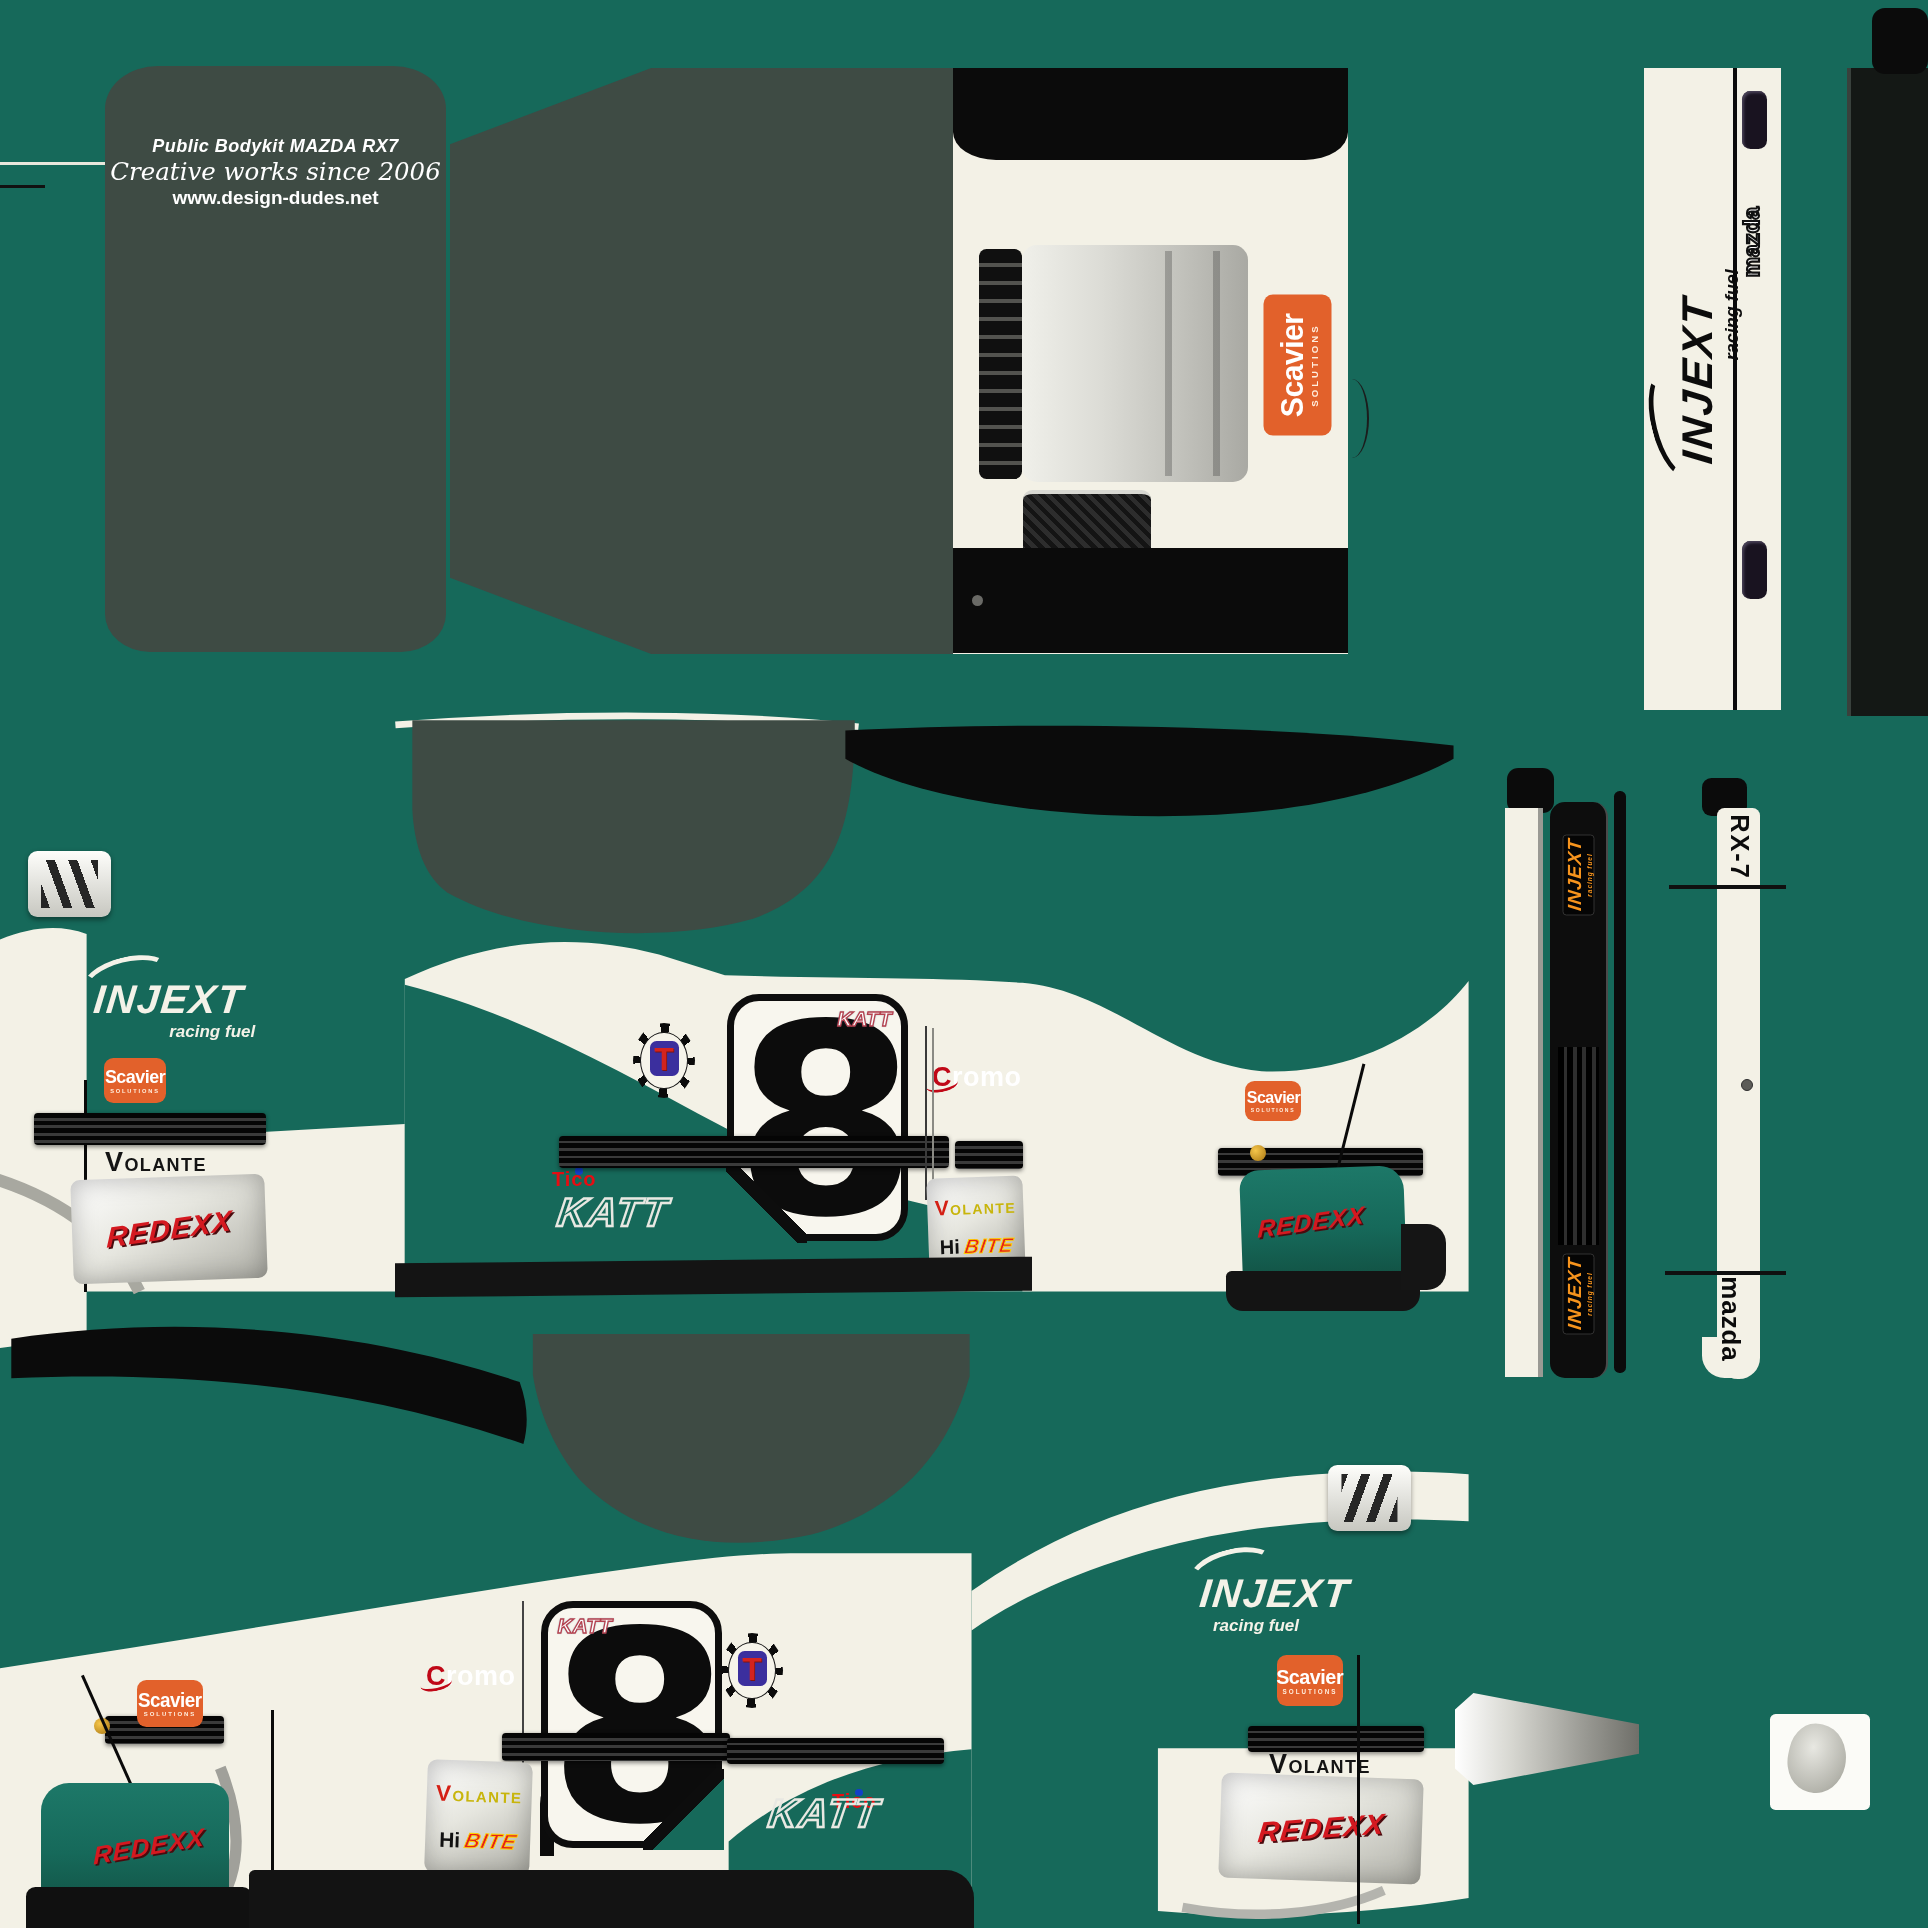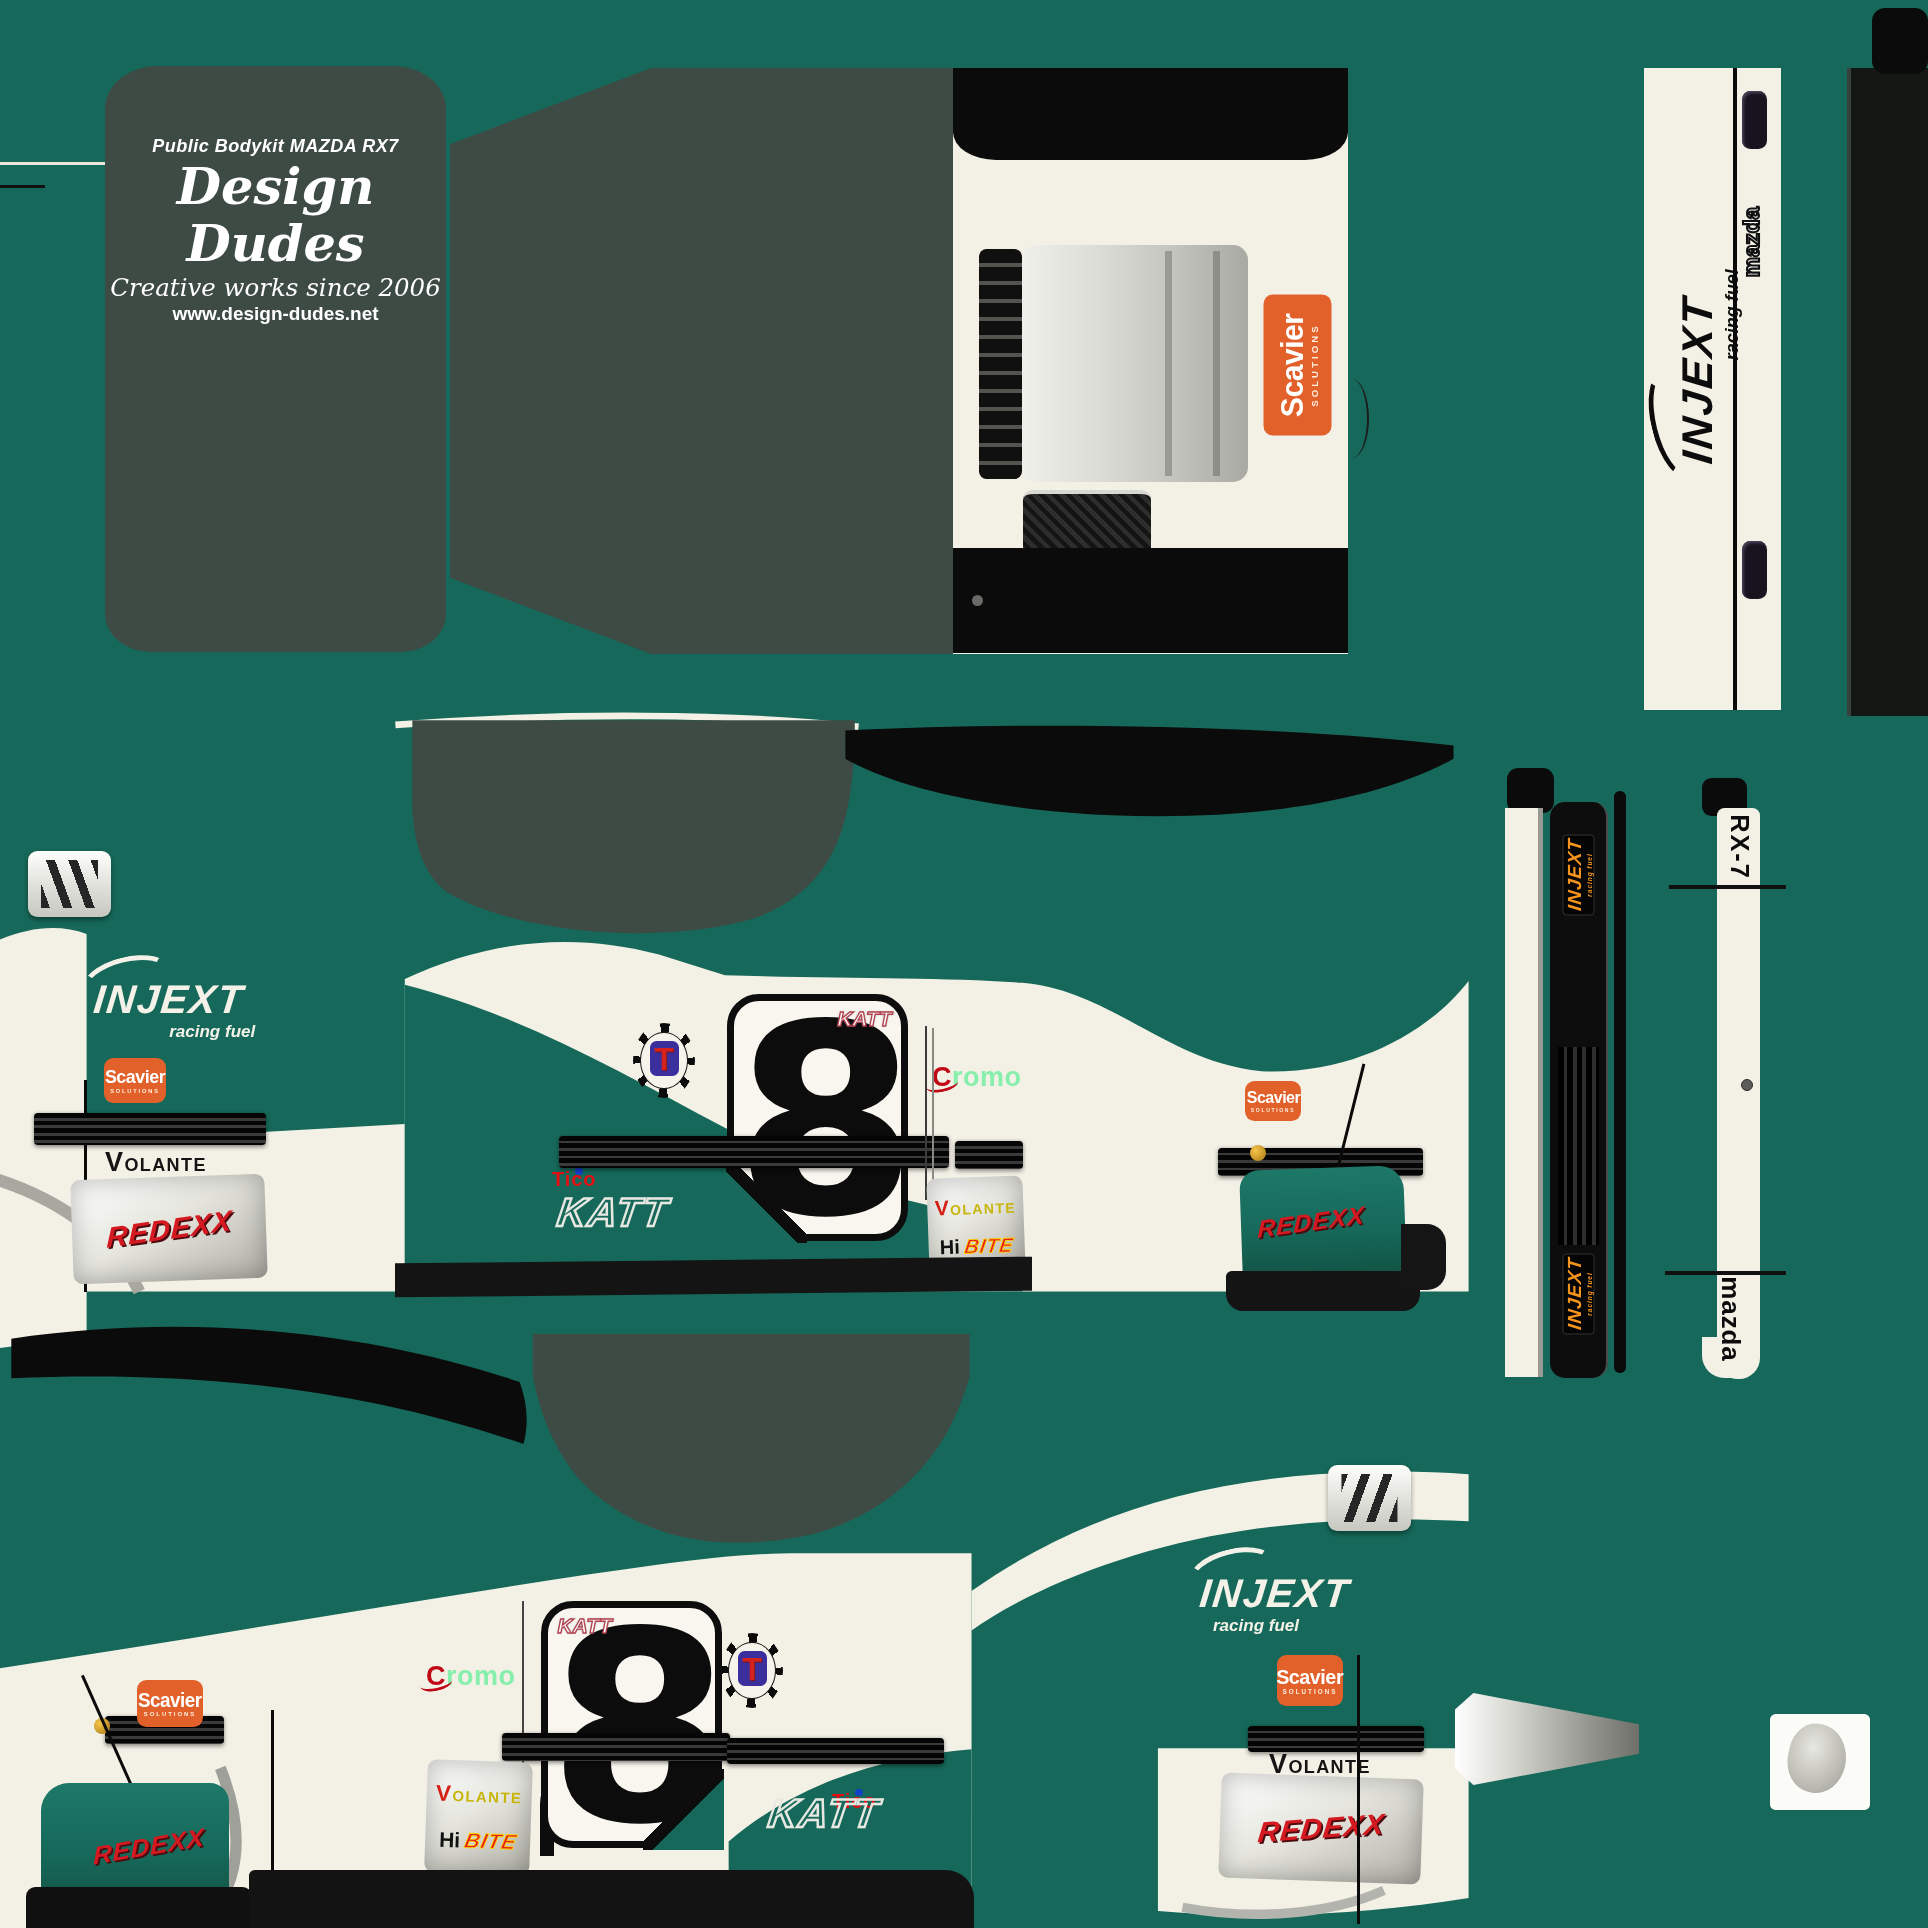--- a/index.html
+++ b/index.html
@@ -69,21 +69,21 @@
              background:linear-gradient(-45deg,#16695A 0 44%,#0d0d0d 44% 55%,transparent 55%);}
 
   
   .redexx{font-style:italic;font-weight:900;color:#D41920;letter-spacing:0.9px;
           text-shadow:1.9px 1.9px 0 #4a0a0e;transform:skewX(-10deg) rotate(-6deg);}
   .gradbox{background:linear-gradient(150deg,#ffffff 0%,#e6e6df 45%,#b0b0a8 100%);
            border-radius:9.4px;box-shadow:inset 0 0 26px rgba(0,0,0,.28);
            display:flex;align-items:center;justify-content:center;}
   .katt-outline{font-style:italic;font-weight:900;color:transparent;
                 -webkit-text-stroke:2.4px #E8E8E2;transform:skewX(-8deg);letter-spacing:1.9px;}
-  .cromo{font-weight:bold;color:#86efac;letter-spacing:0.5px;}
+  .cromo{font-weight:bold;color:#ffffff;letter-spacing:0.5px;}
   .cromo::first-letter{color:#C00817;font-weight:900;}
   .cromo-swoosh{position:absolute;width:32px;height:15px;border-bottom:3.8px solid #C00817;
                 border-radius:50%;transform:rotate(-12deg);left:-5.6px;top:15px;}
   .volante{font-weight:900;letter-spacing:1.4px;color:#141414;line-height:1;}
   .volante::first-letter{font-size:1.5em;}
   .volante--color{color:#C8B50C;}
   .volante--color::first-letter{color:#D42015;}
   .tico{position:relative;color:#E60D12;font-weight:900;letter-spacing:0.9px;line-height:1;}
   .tico-dot{position:absolute;width:7.5px;height:7.5px;border-radius:50%;background:#1240C8;left:35%;top:-1.9px;}
   .hibite{display:flex;gap:4.7px;align-items:baseline;line-height:1;}
@@ -143,21 +143,20 @@
   </svg>
 
   <div class="abs" style="left:0;top:0;width:1928px;height:721px;">
 
     <div class="abs" style="left:0;top:162px;width:111px;height:2.8px;background:#e9e7dc;"></div>
     <div class="abs" style="left:0;top:185px;width:45px;height:2.8px;background:#111;"></div>
 
     <div class="abs roof-panel" style="left:105px;top:66px;width:341px;height:586px;">
       <div class="wm">
         <div class="wm-l1">Public Bodykit MAZDA RX7</div>
-        <div class="wm-l2">Design Dudes</div>
         <div class="wm-l3">Creative works since 2006</div>
         <div class="wm-l4">www.design-dudes.net</div>
       </div>
     </div>
 
     <div class="abs dark" style="left:450px;top:68px;width:503px;height:586px;clip-path:polygon(0 13%,40% 0,100% 0,100% 100%,40% 100%,0 87%);"></div>
 
     <div class="abs cream" style="left:953px;top:68px;width:395px;height:586px;">
       <div class="abs hood-top" style="left:0;top:0;width:100%;height:92px;"></div>
       <div class="abs" style="left:26px;top:177px;width:269px;height:237px;">

